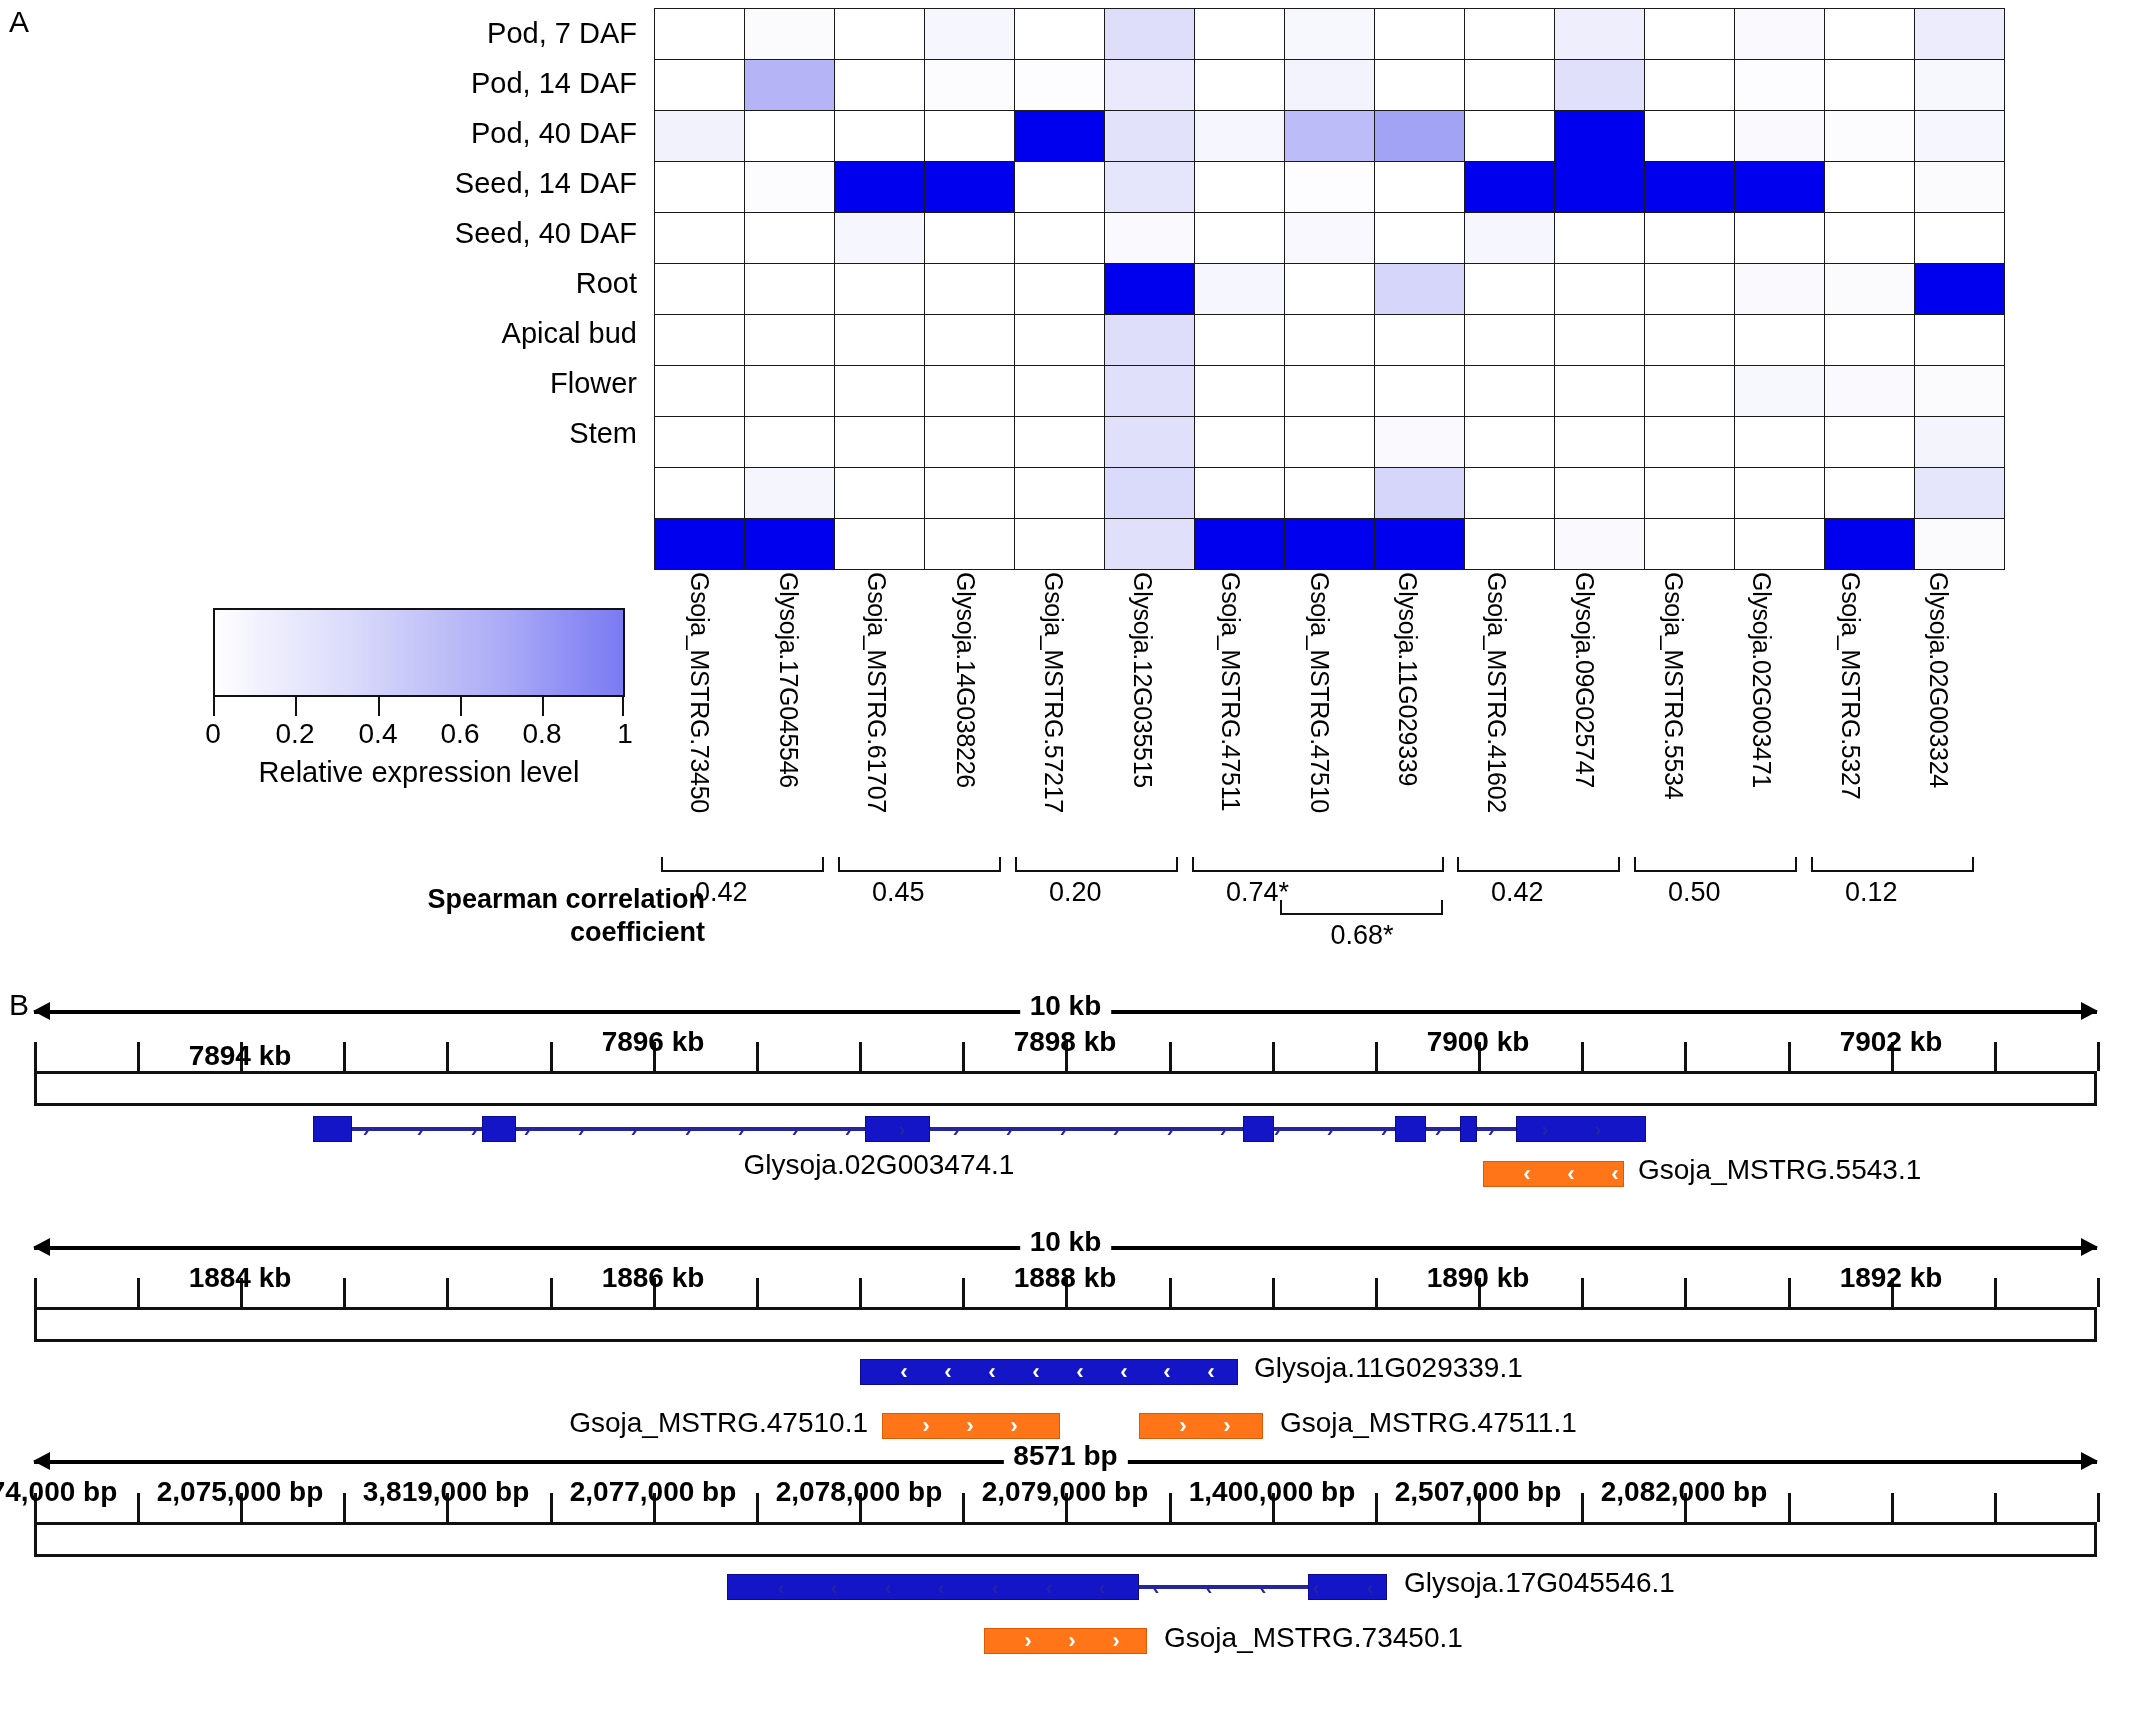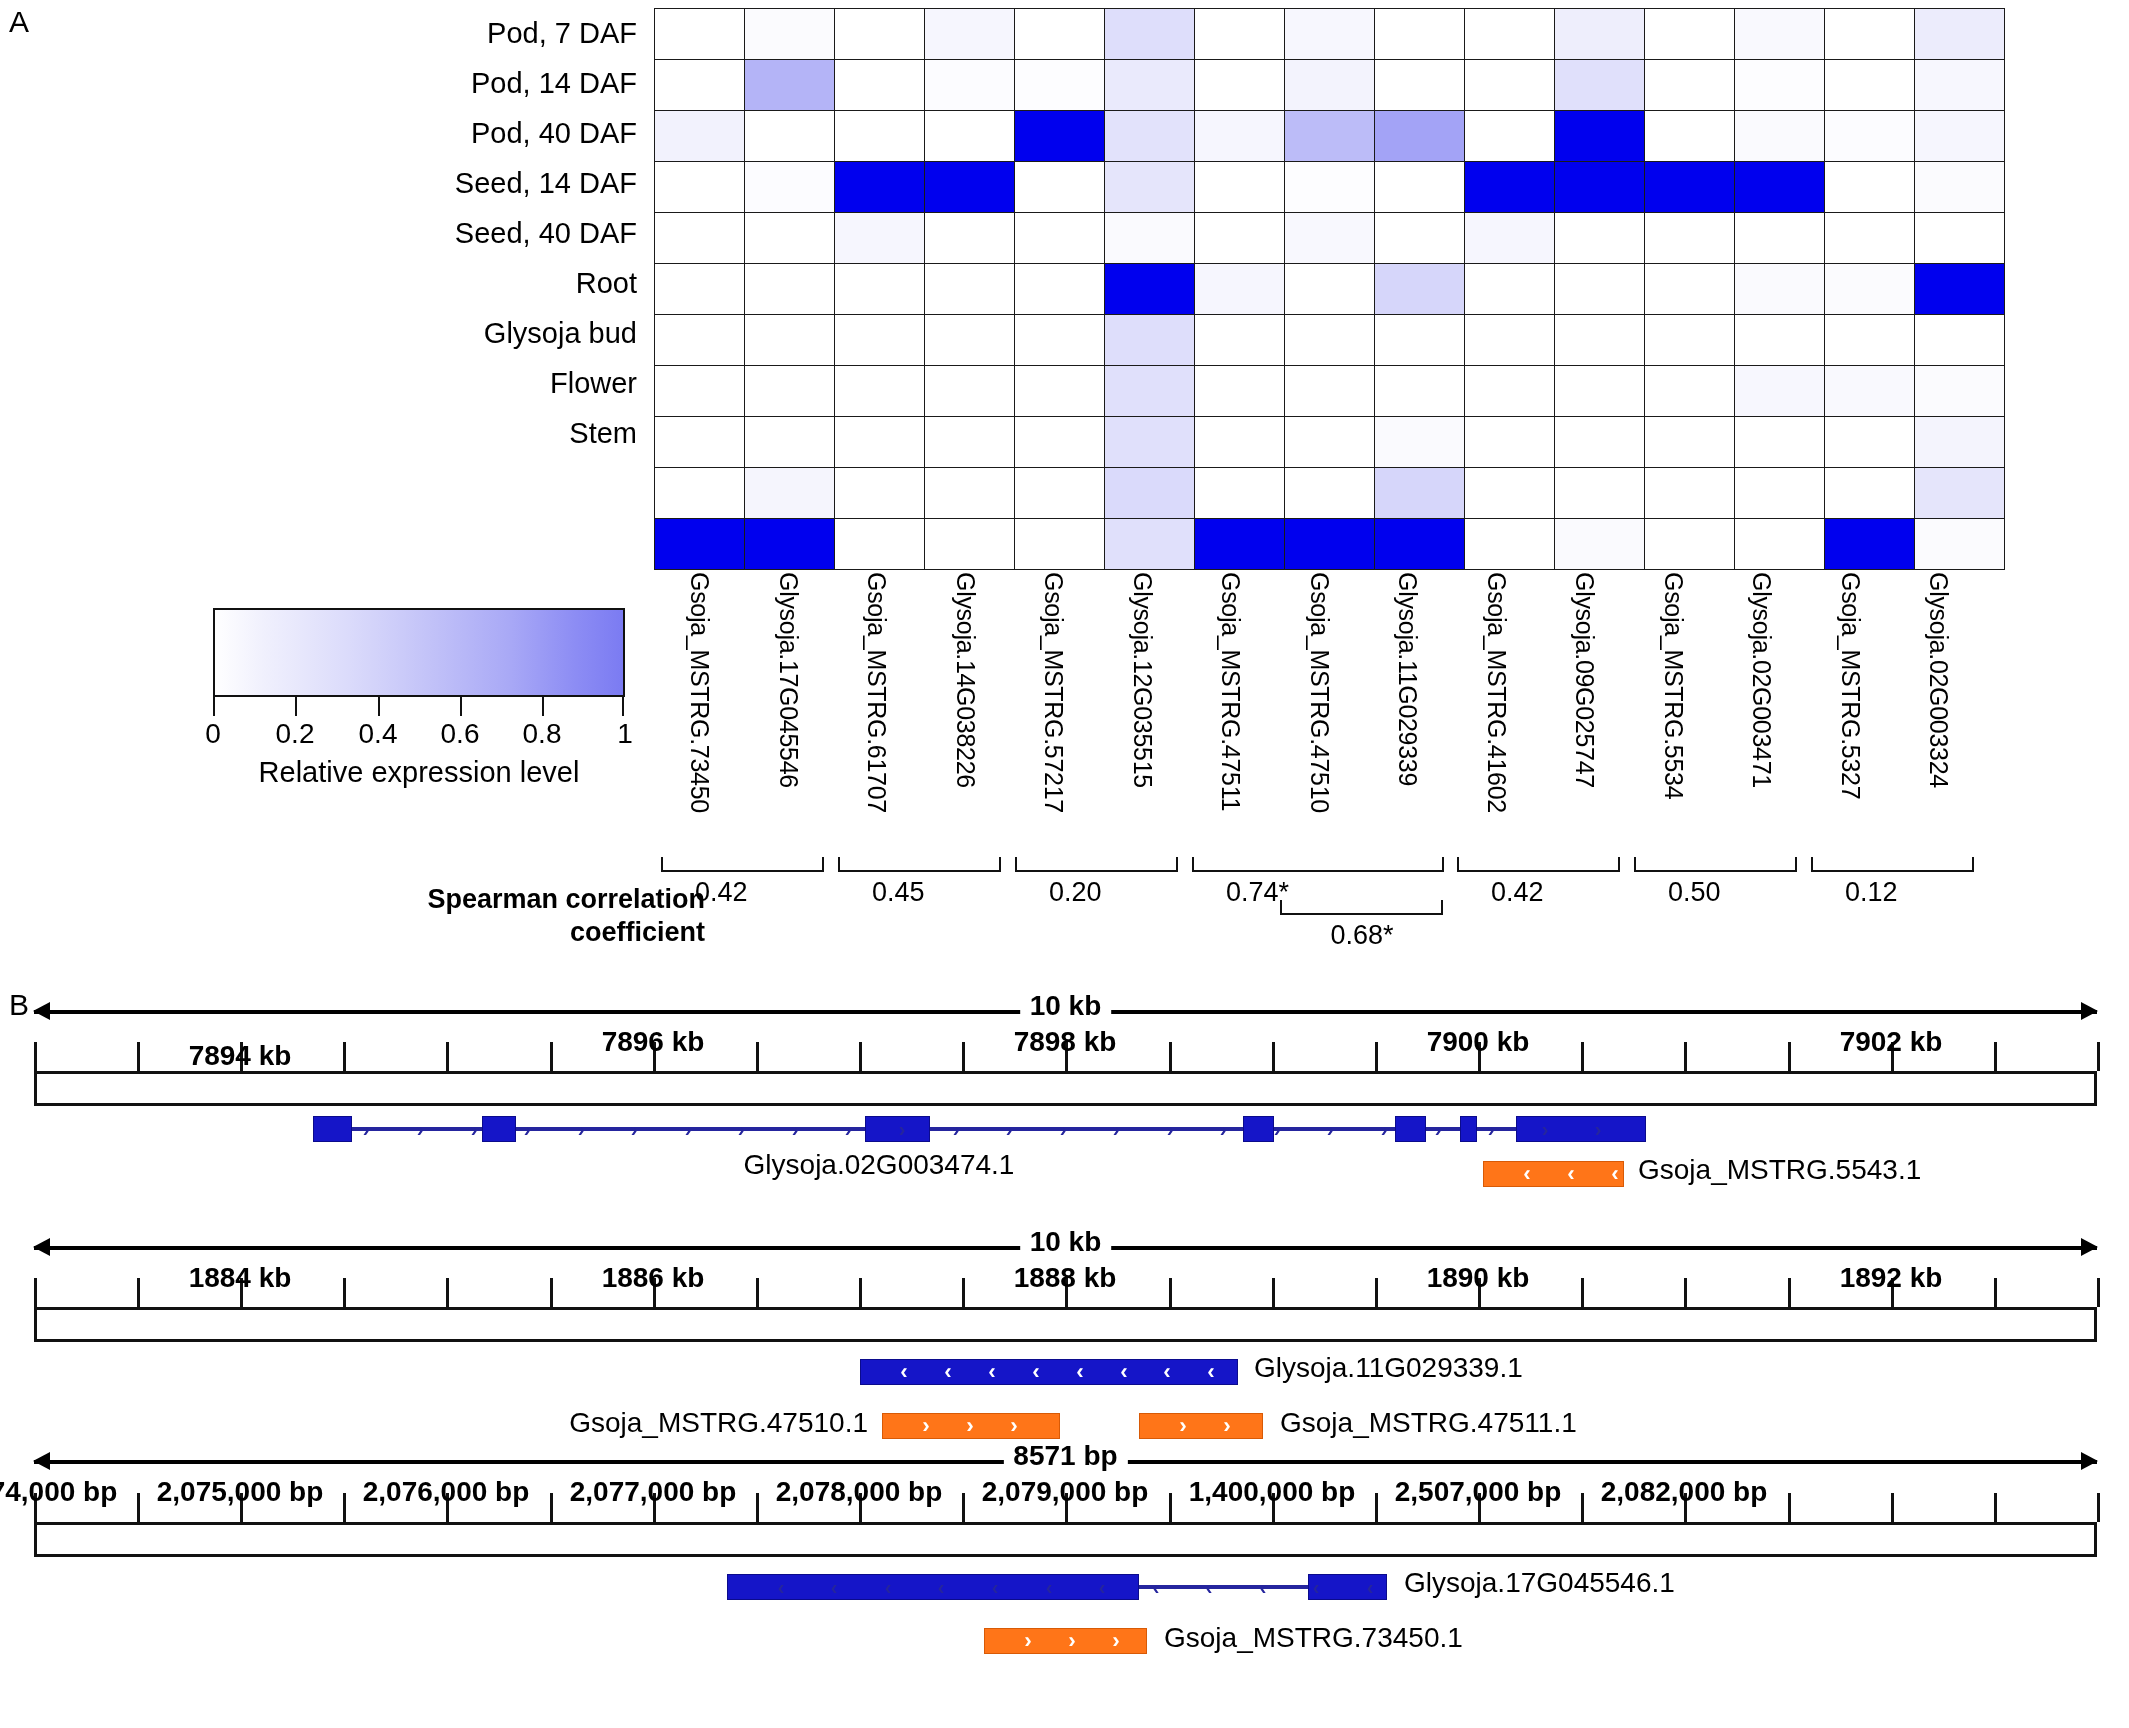--- a/index.html
+++ b/index.html
@@ -85,21 +85,21 @@
 
   <div class="panel-letter" style="left:9px;top:4.5px;">A</div>
 
   <div id="row-labels">
       <div class="rowlab">Pod, 7 DAF</div>
       <div class="rowlab">Pod, 14 DAF</div>
       <div class="rowlab">Pod, 40 DAF</div>
       <div class="rowlab">Seed, 14 DAF</div>
       <div class="rowlab">Seed, 40 DAF</div>
       <div class="rowlab">Root</div>
-      <div class="rowlab">Glysoja bud</div>
+      <div class="rowlab">Apical bud</div>
       <div class="rowlab">Flower</div>
       <div class="rowlab">Stem</div>
     </div>
 
   <div id="heatmap-wrap">
     <table class="heat">
         <tbody id="heat-body">
           <tr>
             <td title="Pod, 7 DAF / Gsoja_MSTRG.73450 = 0" style="background: rgb(255, 255, 255);"></td>
             <td title="Pod, 7 DAF / Glysoja.17G045546 = 0.04" style="background: rgb(251, 251, 254);"></td>
@@ -536,21 +536,21 @@
         <div class="rtick" style="left: 1375px; top: 44px;"></div>
         <div class="rtick" style="left: 1478px; top: 44px;"></div>
         <div class="rtick" style="left: 1581px; top: 44px;"></div>
         <div class="rtick" style="left: 1684px; top: 44px;"></div>
         <div class="rtick" style="left: 1788px; top: 44px;"></div>
         <div class="rtick" style="left: 1891px; top: 44px;"></div>
         <div class="rtick" style="left: 1994px; top: 44px;"></div>
         <div class="rtick" style="left: 2097px; top: 44px;"></div>
         <div class="rticklab" style="left: 34px; top: 27px;">2,074,000 bp</div>
         <div class="rticklab" style="left: 240px; top: 27px;">2,075,000 bp</div>
-        <div class="rticklab" style="left: 446px; top: 27px;">2,076,000 bp</div>
+        <div class="rticklab" style="left: 446px; top: 27px;">3,819,000 bp</div>
         <div class="rticklab" style="left: 653px; top: 27px;">2,077,000 bp</div>
         <div class="rticklab" style="left: 859px; top: 27px;">2,078,000 bp</div>
         <div class="rticklab" style="left: 1065px; top: 27px;">2,079,000 bp</div>
         <div class="rticklab" style="left: 1272px; top: 27px;">1,400,000 bp</div>
         <div class="rticklab" style="left: 1478px; top: 27px;">2,507,000 bp</div>
         <div class="rticklab" style="left: 1684px; top: 27px;">2,082,000 bp</div>
         <div class="intron" style="left: 727px; width: 660px; top: 136px;"></div>
         <div class="exon" style="left: 727px; width: 412px; top: 125px;"></div>
         <div class="exon" style="left: 1308px; width: 79px; top: 125px;"></div>
         <div class="chev dark" style="left: 781px; top: 125px;">‹</div>

